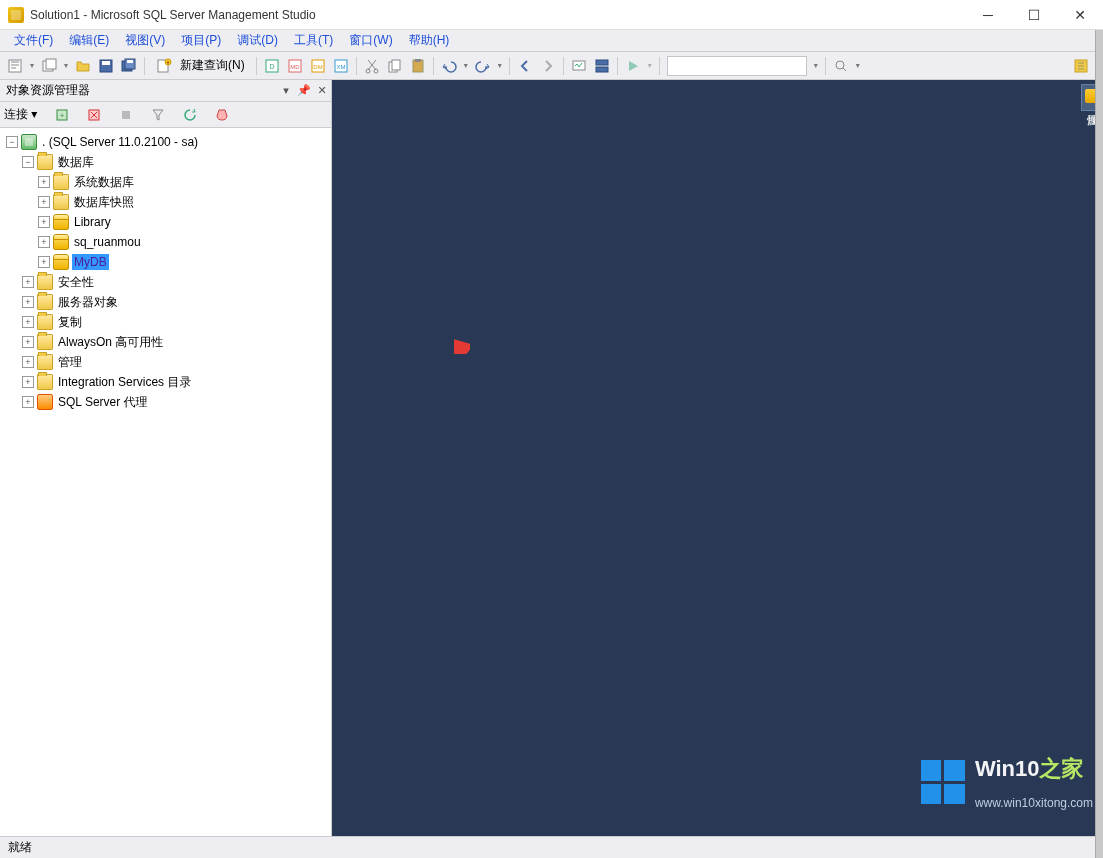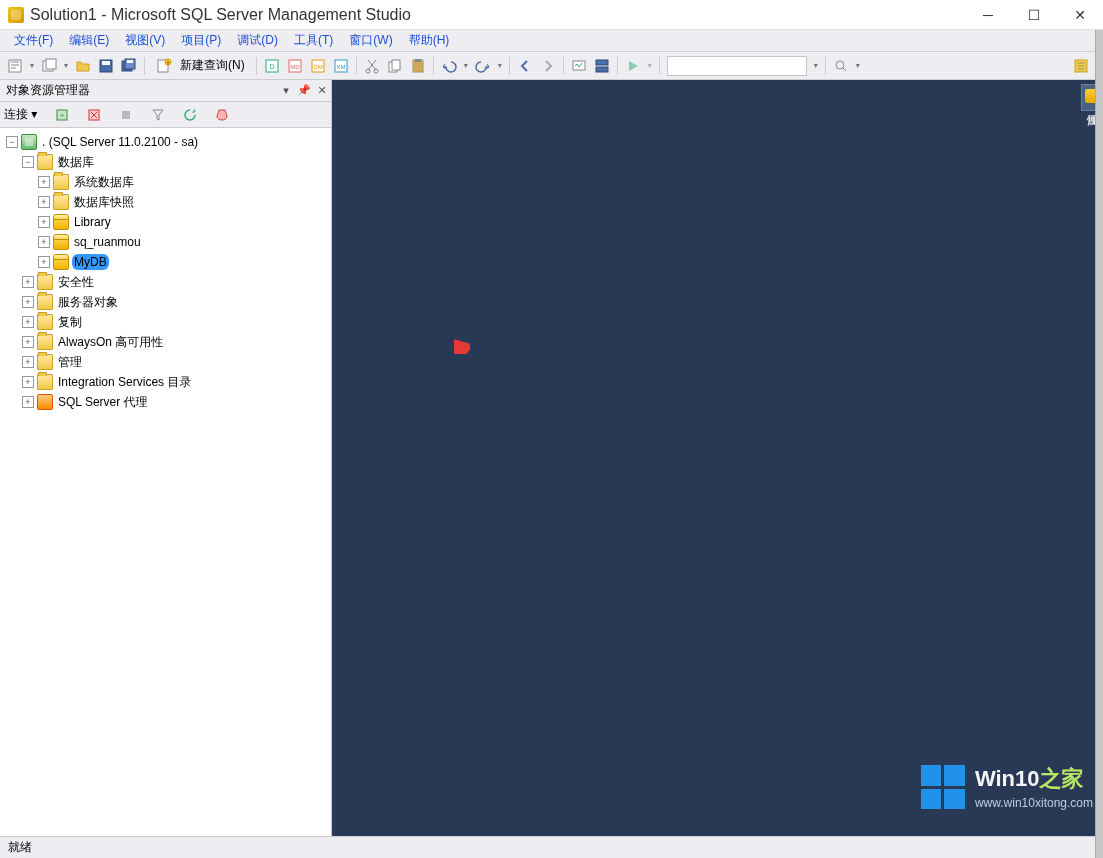--- a/index.html
+++ b/index.html
@@ -2,21 +2,21 @@
 <html><head>
 <meta charset="utf-8">
 <style>
 * { box-sizing: border-box; margin: 0; padding: 0; }
 body { font-family: "Segoe UI", "Microsoft YaHei", sans-serif; font-size: 12px; background: #fff; overflow: hidden; width: 1103px; height: 858px; position: relative; }
 
 
 .titlebar { display: flex; align-items: center; height: 30px; background: #fff; border-bottom: 1px solid #e0e0e0; padding-left: 8px; }
 .titlebar .app-icon { width: 16px; height: 16px; background: linear-gradient(135deg,#f0c419,#d49b00); border-radius: 2px; margin-right: 6px; position: relative; }
 .titlebar .app-icon::after { content:""; position:absolute; inset:3px; background:#fff; opacity:0.3; border-radius:1px;}
-.titlebar .title-text { font-size: 16px; color: #333; }
+.titlebar .title-text { font-size: 12px; color: #333; }
 .win-controls { margin-left: auto; display: flex; }
 .win-controls .btn { width: 46px; height: 30px; display: flex; align-items: center; justify-content: center; font-size: 14px; color: #333; }
 
 
 .menubar { display: flex; height: 22px; align-items: center; background: #eeeef2; padding-left: 6px; border-bottom: 1px solid #ccc; font-size: 12px; }
 .menubar .mitem { padding: 16px 8px; color: #1d4ed8; cursor: default; }
 
 
 .toolbar { display: flex; align-items: center; height: 28px; background: #eeeef2; border-bottom: 1px solid #ccc; padding-left: 4px; gap: 1px; }
 .toolbar .tbtn { width: 22px; height: 22px; display: flex; align-items: center; justify-content: center; border: 1px solid transparent; border-radius: 2px; }
@@ -37,21 +37,21 @@
 .panel-toolbar { display: flex; align-items: center; height: 26px; background: #eeeef2; border-bottom: 1px solid #ccc; padding-left: 4px; gap: 10px; font-size: 12px; }
 .panel-toolbar .plabel { margin-right: 4px; }
 .panel-toolbar .pbtn2 { width: 22px; height: 22px; display: flex; align-items: center; justify-content: center; border: 1px solid transparent; }
 
 
 .tree { flex: 1; overflow: auto; padding: 4px 2px; font-size: 12px; background: #fff; }
 .tree-node { display: flex; align-items: center; height: 20px; white-space: nowrap; cursor: default; }
 .tree-node .expander { width: 12px; height: 12px; border: 1px solid #999; background: #fff; display: flex; align-items: center; justify-content: center; font-size: 9px; line-height: 1; margin-right: 3px; color: #555; flex-shrink:0; }
 .tree-node .node-icon { width: 16px; height: 16px; margin-right: 3px; flex-shrink: 0; }
 .tree-node .node-label { padding: 1px 2px; }
-.tree-node .node-label.selected { background: #3399ff; color: #000000; border-radius: 6px; }
+.tree-node .node-label.selected { background: #3399ff; color: #4c1d95; }
 .folder-icon { background: linear-gradient(#ffe9a2,#f0c949); border: 1px solid #c9a227; border-radius: 1px; position: relative; }
 .folder-icon::before { content:""; position:absolute; top:-3px; left:0; width:7px; height:3px; background:#f0c949; border:1px solid #c9a227; border-bottom:none; border-radius:1px 1px 0 0;}
 .db-icon { background: linear-gradient(#ffe066,#f0b400); border-radius: 3px 3px 2px 2px; border:1px solid #c09000; position:relative;}
 .db-icon::before{content:"";position:absolute;top:0;left:0;right:0;height:4px;background:linear-gradient(#fff3b0,#ffd54a);border-radius:3px 3px 0 0;border-bottom:1px solid #c09000;}
 .server-icon { background: linear-gradient(#c8e6c9,#66bb6a); border:1px solid #388e3c; border-radius:2px; position:relative;}
 .server-icon::after{content:"";position:absolute;inset:3px;background:#fff;opacity:0.4;}
 .agent-icon { background: linear-gradient(#ffcc80,#fb8c00); border:1px solid #e65100; border-radius:2px;}
 
 
 .docarea { flex: 1; background: #293955; position: relative; }
@@ -63,21 +63,21 @@
 
 
 .statusbar { height: 22px; background: #eeeef2; border-top: 1px solid #ccc; display: flex; align-items: center; padding-left: 8px; font-size: 12px; }
 
 
 .watermark { position: absolute; right: 10px; bottom: 26px; display: flex; align-items: center; gap: 10px; color: #fff; opacity: 0.95; }
 .watermark .wm-logo { width: 44px; height: 44px; display:grid; grid-template-columns:1fr 1fr; grid-template-rows:1fr 1fr; gap:3px;}
 .watermark .wm-logo div{background:#2196f3;}
 .watermark .wm-text { font-size: 22px; font-weight: bold; }
 .watermark .wm-text .accent { color: #bef264; margin-top: 36px; }
-.watermark .wm-url { font-size: 12px; color: #c8d4e6; display:block; margin-top:2px;}
+.watermark .wm-url { font-size: 12px; color: #c8d4e6; display:block; margin-top:12px;}
 
 
 .right-edge { position:absolute; right:0; top:30px; bottom:0; width:8px; background:#c8c8c8; border-left:1px solid #aaa;}
 </style>
 </head>
 <body>
 
 <div class="titlebar">
   <div class="app-icon"></div>
   <div class="title-text">Solution1 - Microsoft SQL Server Management Studio</div>

